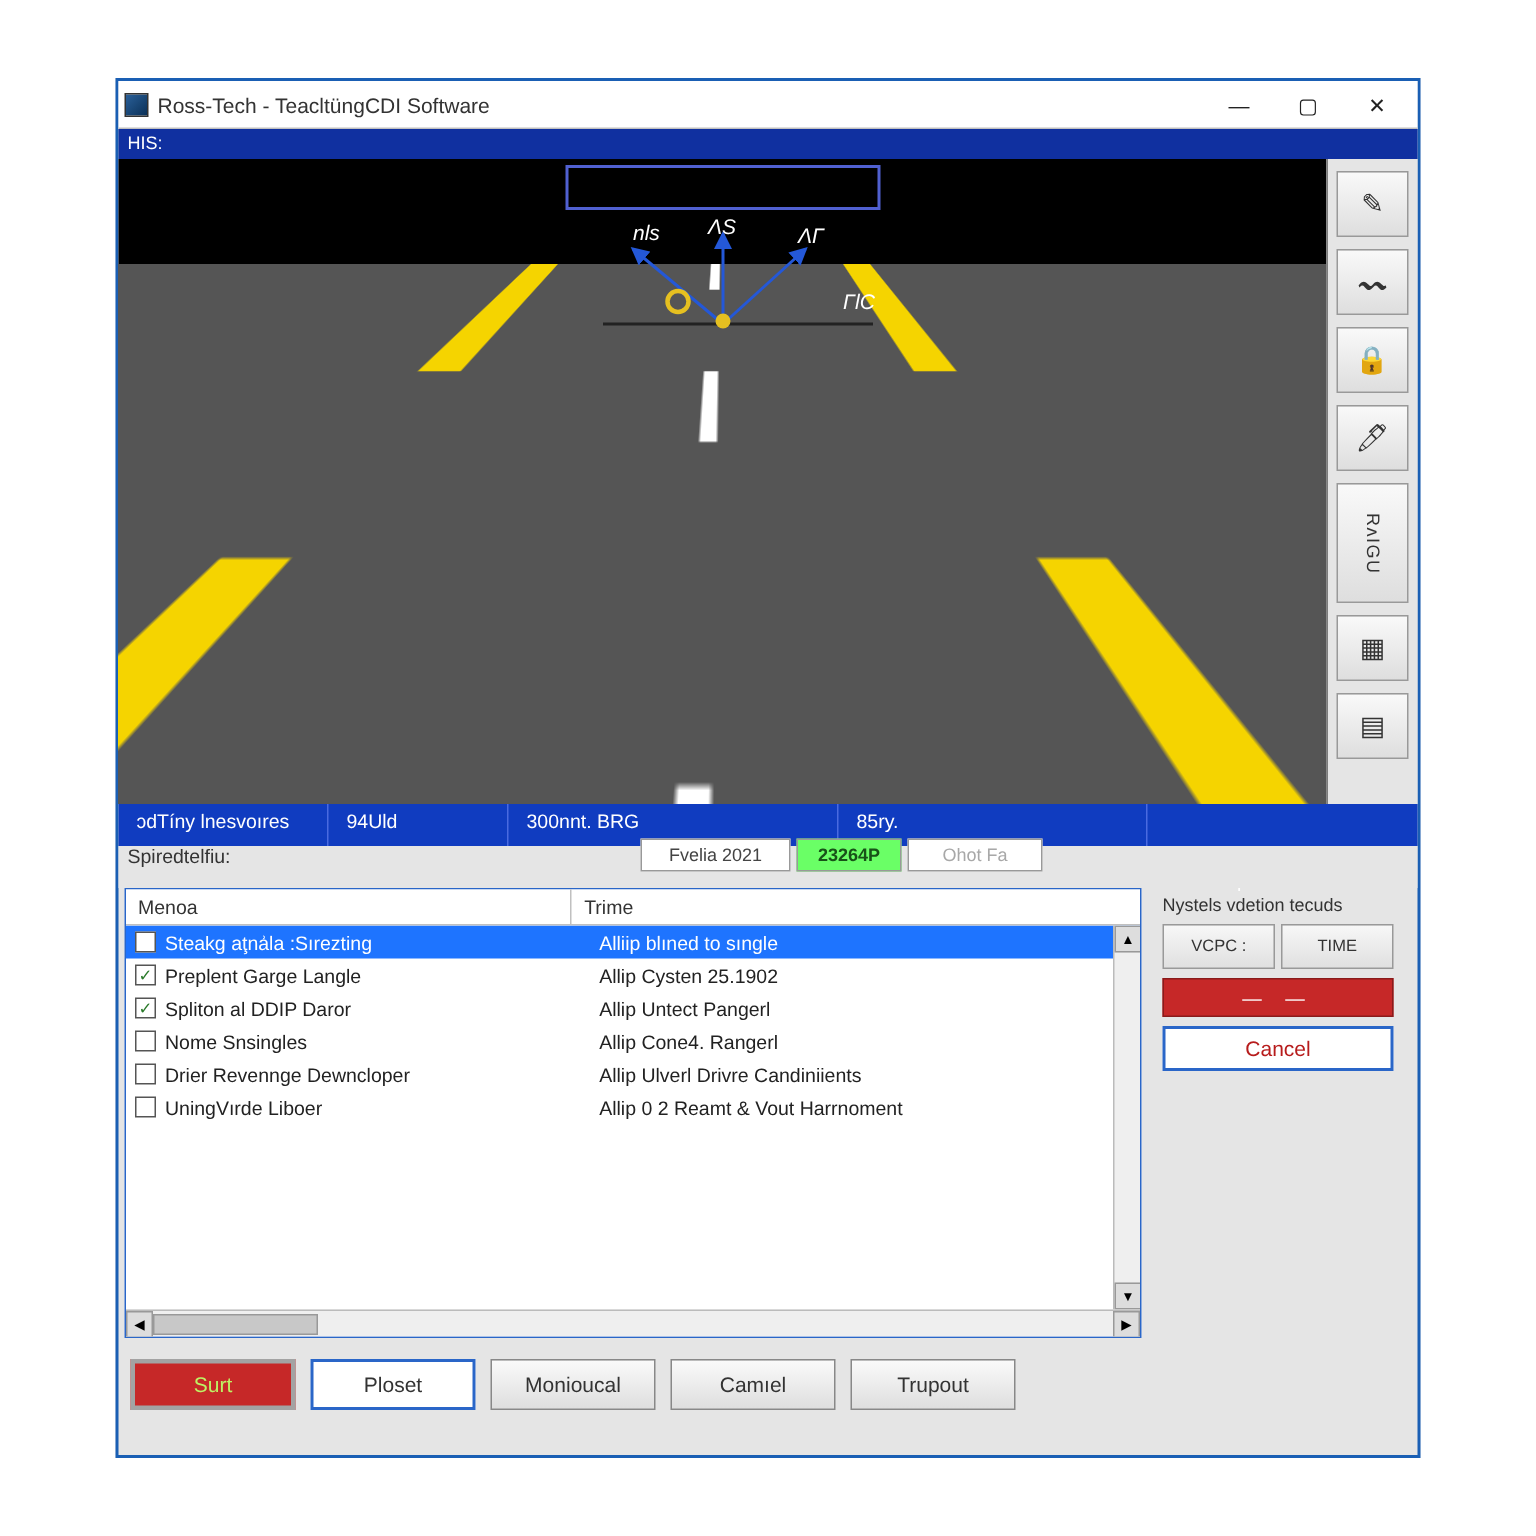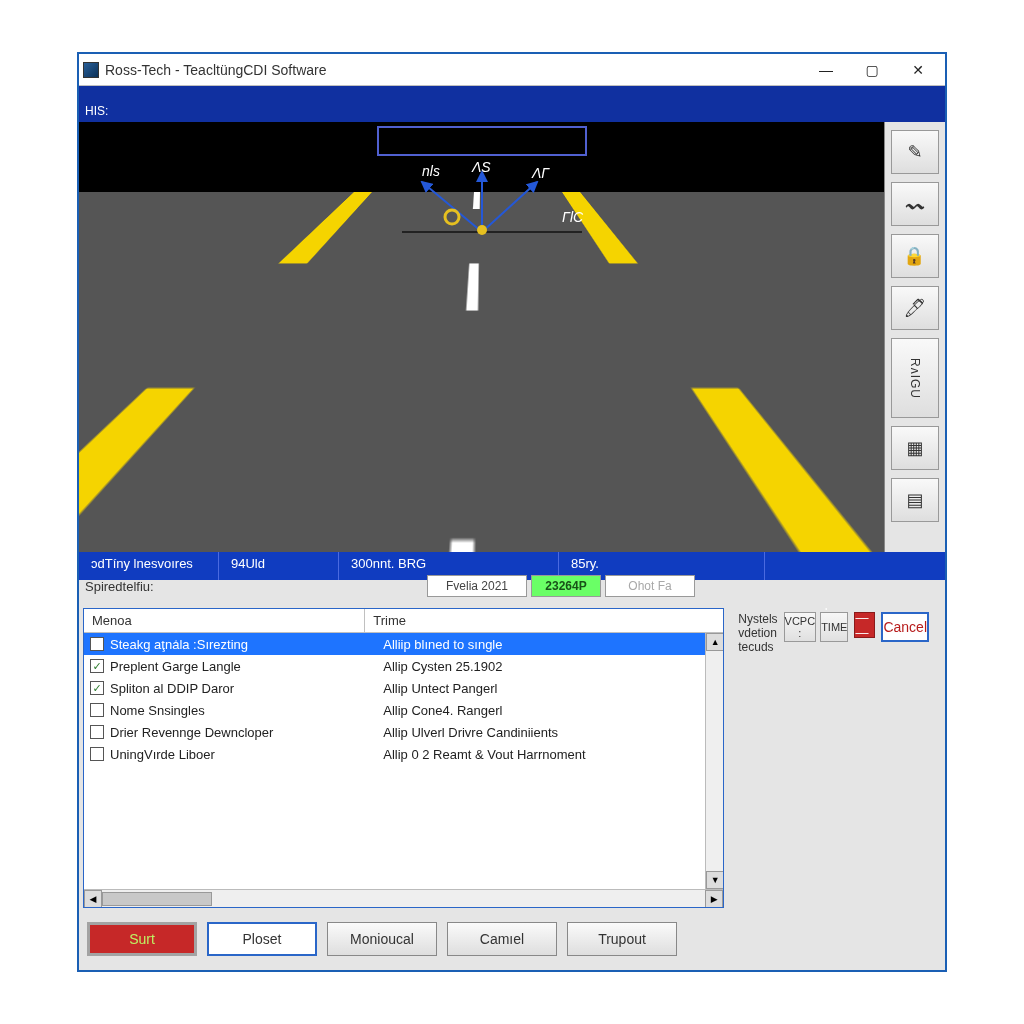--- a/index.html
+++ b/index.html
@@ -42,21 +42,21 @@
   display: flex; align-items: center; justify-content: center;
   font-size: 14px; color: #222;
   background: transparent; border: none;
 }
 
 .hdr-bar {
   height: 20px;
   background: #1030a0;
   color: #fff;
   font-size: 12px;
-  padding: 18px 6px;
+  padding: 2px 6px;
 }
 
 .viewport-row { display: flex; }
 .viewport {
   flex: 1;
   height: 430px;
   background: #000;
   position: relative;
   overflow: hidden;
   border-right: 1px solid #888;
@@ -190,21 +190,21 @@
   display:flex; align-items:center; justify-content:center;
   font-size:12px; color:#444;
 }
 .mf1{ width:100px; }
 .mf2{ width:70px; background:#6aff66; color:#185218; font-weight:bold;}
 .mf3{ width:90px; color:#a8a8a8;}
 
 .right-panel {
   flex:0 0 170px;
   padding:4px 8px 8px 8px;
-  display:flex; flex-direction:row; gap:6px;
+  display:flex; flex-direction:column; gap:6px;
 }
 .right-panel .lbl { font-size:12px; color:#333; }
 .btn-row2 { display:flex; gap:4px; }
 .small-btn {
   flex:1; height:30px; border:1px solid #999; background:linear-gradient(180deg,#f7f7f7,#e0e0e0);
   font-size:11px; color:#333;
 }
 .red-block {
   height:26px; background:#c62828; border:1px solid #8a1a1a; color:#fff;
   display:flex; align-items:center; justify-content:center; letter-spacing:6px;

